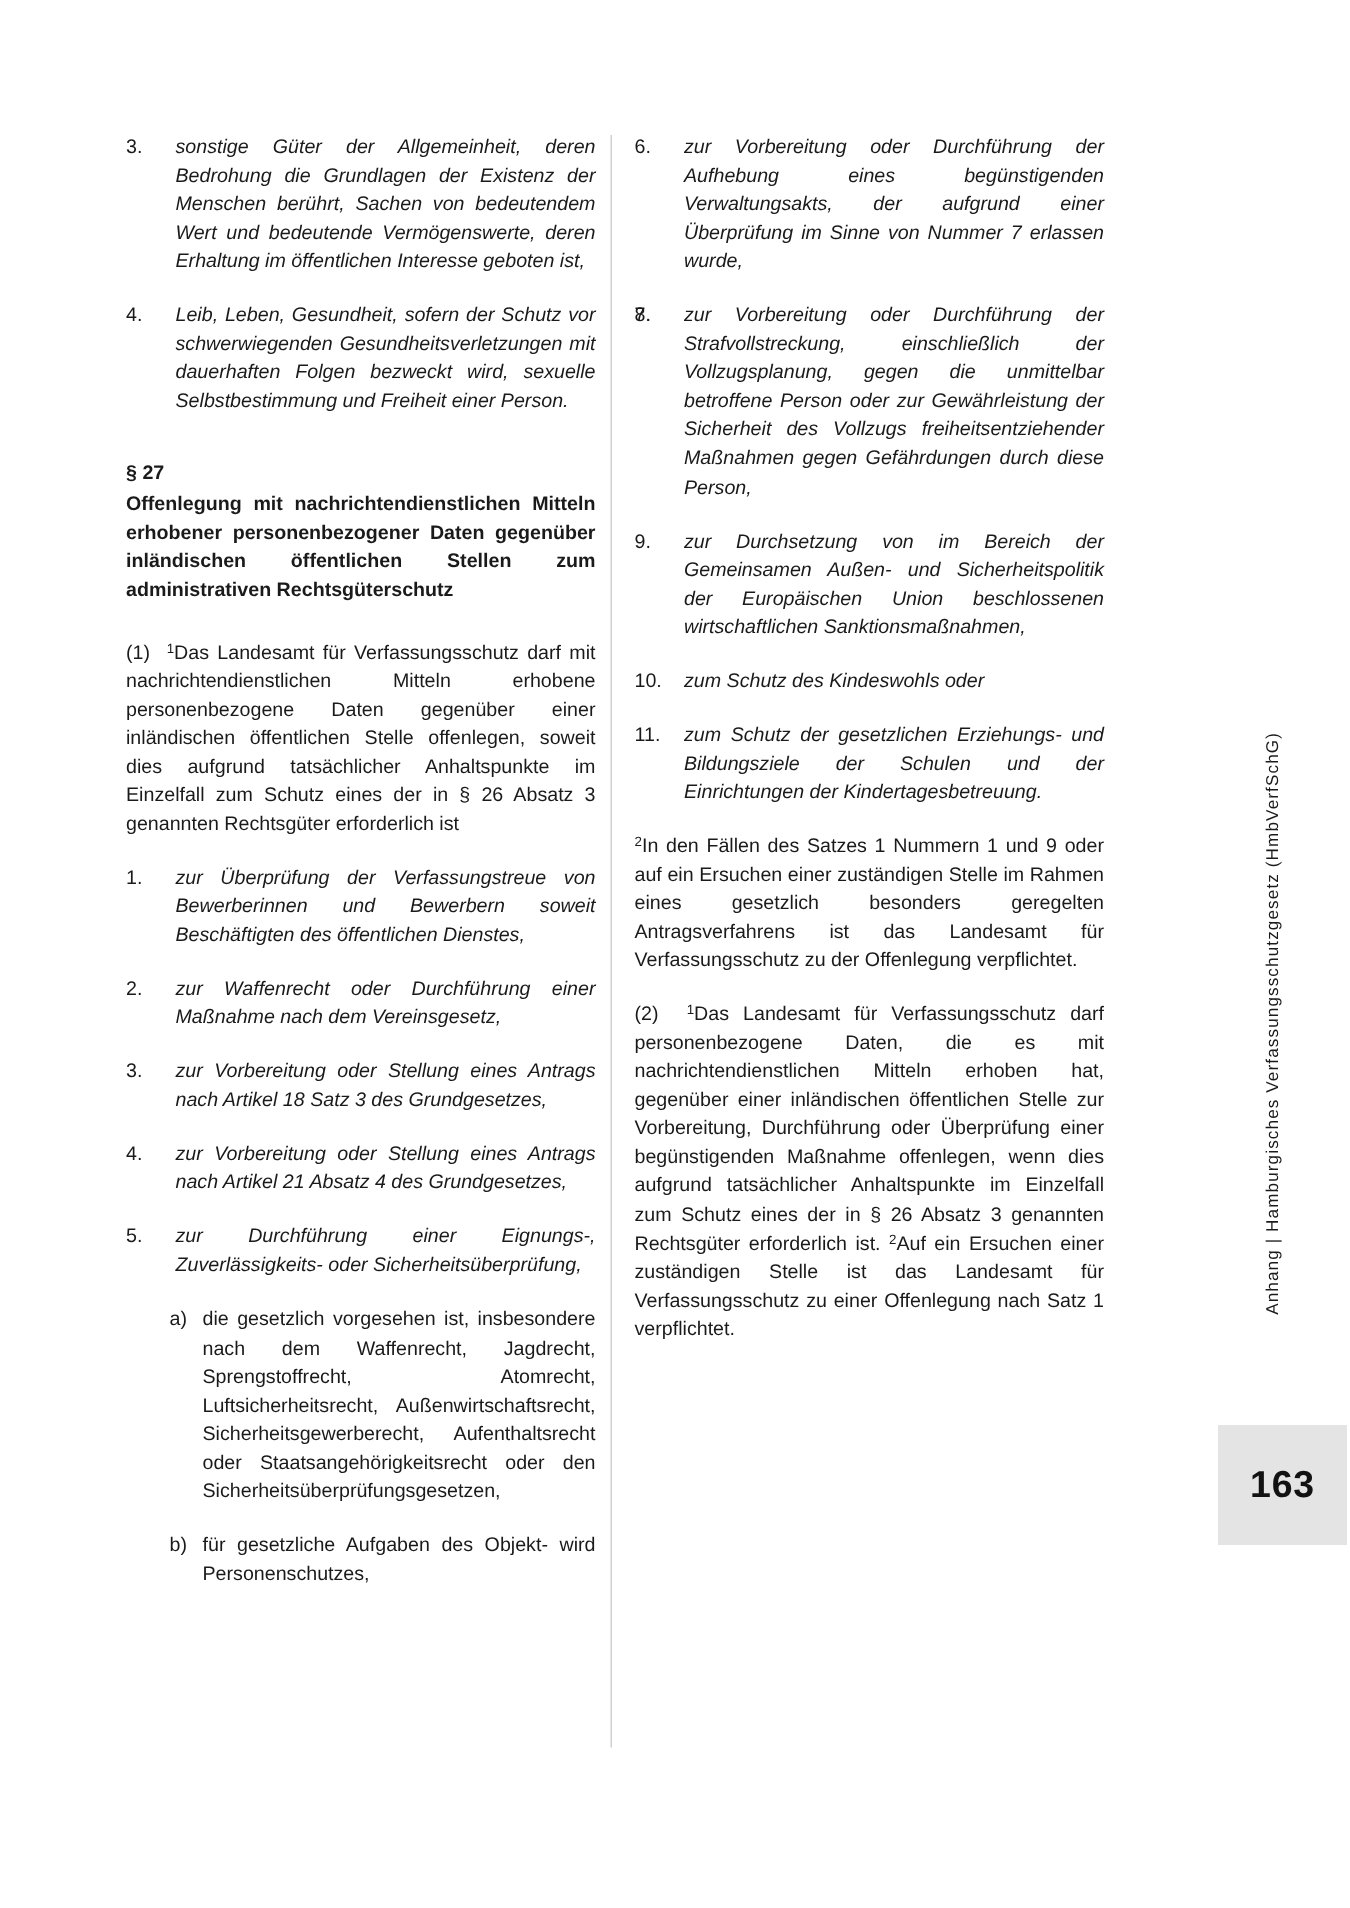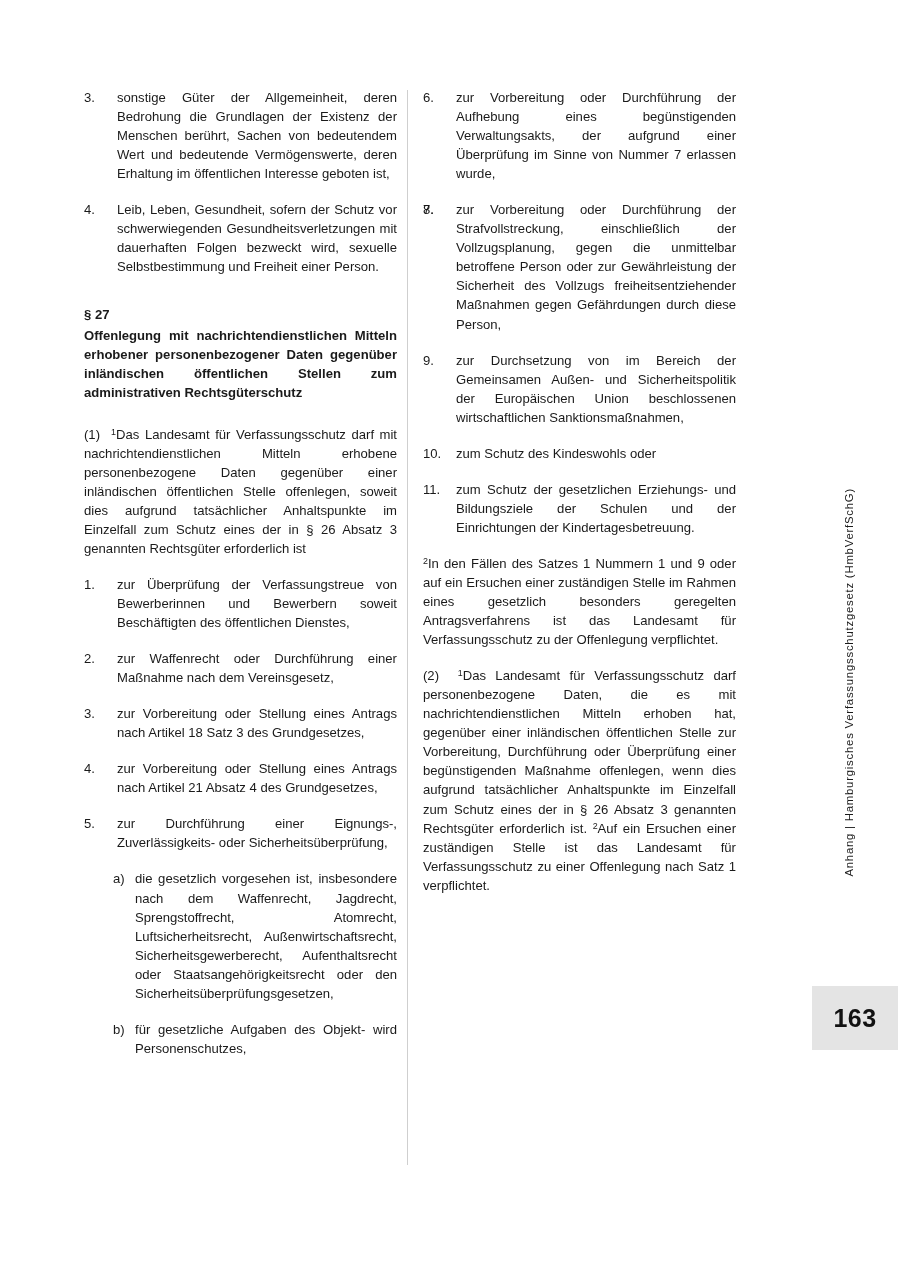--- a/index.html
+++ b/index.html
@@ -58,20 +58,21 @@
   .li > .marker {
     position: absolute;
     left: 0;
     top: 0;
     width: 28px;
     text-align: left;
     font-variant-numeric: lining-nums;
   }
   .li > .body {
     display: block;
+    font-style: italic;
   }
 
   
   .li.wide { padding-left: 33px; }
 
   
   .sub {
     position: relative;
     padding-left: 22px;
     margin-left: 29px;
@@ -136,26 +137,25 @@
     white-space: nowrap;
     line-height: 1;
   }
 
   
   #page-number-box {
     position: absolute;
     left: 812px;
     top: 950px;
     width: 86px;
-    height: 64px;
+    height: 80px;
     background: #e4e4e4;
     display: flex;
     align-items: center;
     justify-content: center;
-    margin-top: 36px;
   }
   #page-number-box .num {
     font-size: 25px;
     font-weight: bold;
     color: #121212;
     letter-spacing: 0.5px;
   }
 </style>
 </head>
 <body>

